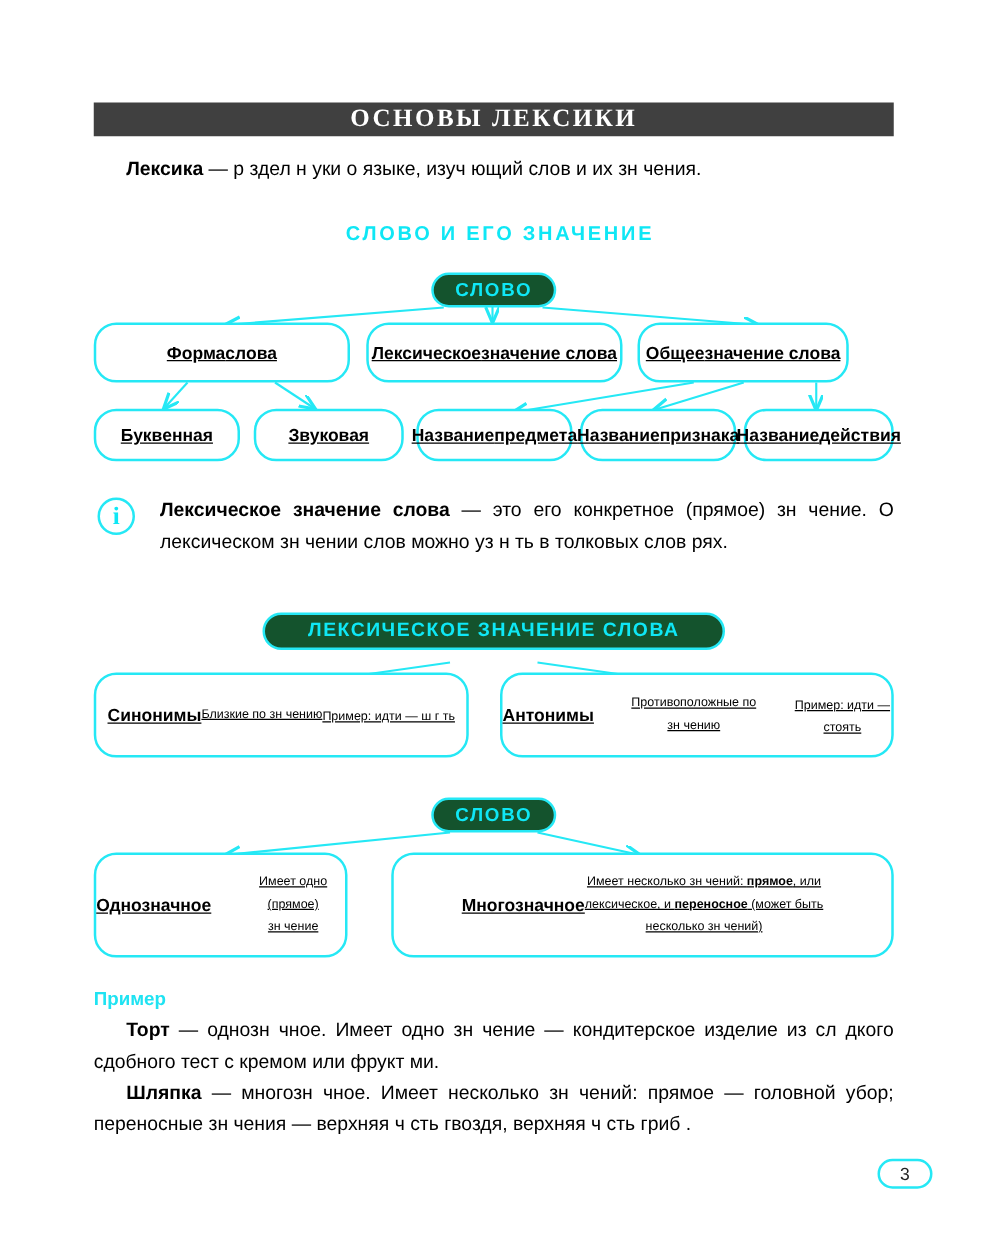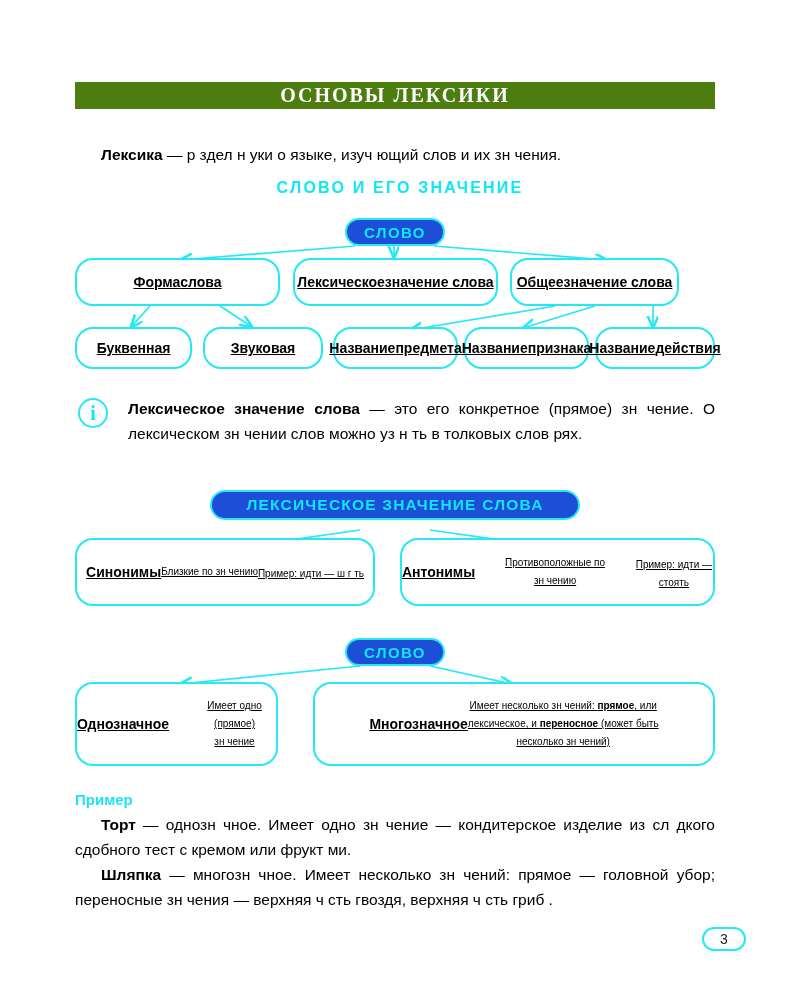--- a/index.html
+++ b/index.html
@@ -9,21 +9,21 @@
     font-family:"Liberation Sans","DejaVu Sans",sans-serif;
     color:#000000;
     position:relative;
     overflow:hidden;
   }
   .page{position:relative;width:800px;height:1000px;}
 
   
   .banner{
     position:absolute;left:75px;top:82px;width:640px;height:27px;
-    background:#4d7c0f;
+    background:#404040;
     display:flex;align-items:center;justify-content:center;
   }
   .banner-text{
     font-family:"Liberation Serif","DejaVu Serif",serif;
     font-weight:bold;font-size:20px;color:#ffffff;
     letter-spacing:2.0px;
   }
 
   
   .para{
@@ -60,21 +60,21 @@
   .box .ttl{font-weight:bold;font-size:14px;line-height:18px;color:#000;}
   .box .ln{font-size:10px;line-height:18px;color:#000;}
   .box .ln b{font-weight:bold;}
 
   .pill{
     position:absolute;
     border:2.2px solid #25e8f5;
     border-radius:999px;
     box-sizing:border-box;
     display:flex;align-items:center;justify-content:center;
-    background:#1d4ed8;
+    background:#14532d;
     color:#0fe7f5;font-weight:bold;
   }
   .pill.small{font-size:15px;letter-spacing:1.4px;}
   .pill.wide{font-size:15.5px;letter-spacing:1.2px;}
 
   svg.arrows{position:absolute;left:0;top:0;width:800px;height:1000px;pointer-events:none;}
 
   
   .info-icon{
     position:absolute;
@@ -103,21 +103,21 @@
 </style>
 </head>
 <body>
 
 <div class="page">
 
   <div class="banner">
     <span class="banner-text">ОСНОВЫ ЛЕКСИКИ</span>
   </div>
 
-  <div class="para" style="left:75px;top:123px;width:640px;margin-top:19px;">
+  <div class="para" style="left:75px;top:123px;width:640px;">
     <span class="indent"></span><b>Лексика</b><span> — р здел н уки о языке, изуч ющий слов  и их зн чения.</span>
   </div>
 
   <div class="sec-head cy" style="left:0;top:179px;">СЛОВО И ЕГО ЗНАЧЕНИЕ</div>
 
   <svg class="arrows">
     <defs>
       <marker id="ah" markerWidth="9" markerHeight="9" refX="7.2" refY="3.2" orient="auto">
         <path d="M0,0 L7.5,3.2 L0,6.4" fill="none" stroke="#25e8f5" stroke-width="1.5"></path>
       </marker>

